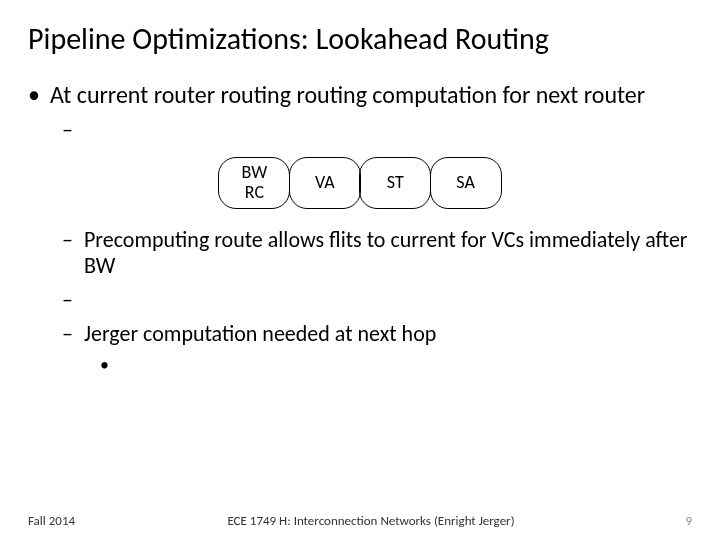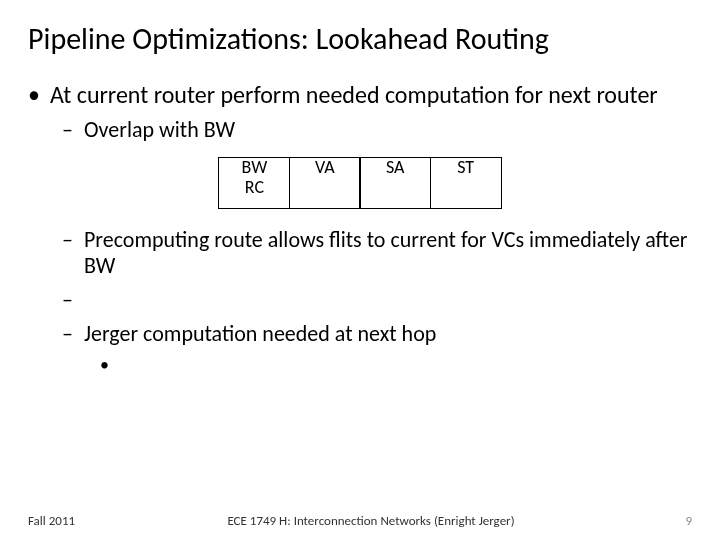--- a/index.html
+++ b/index.html
@@ -1,63 +1,62 @@
 <!DOCTYPE html>
 <html><head>
 <meta charset="utf-8">
 <style>
-  * { margin: 0; padding: 0; box-sizing: border-box; }
+  * { margin: 0; padding: 0; box-sizing: border-box; border-radius: 18px; }
   html, body { width: 720px; height: 540px; font-family: Calibri, Arial, sans-serif; background: #fff; color: #000; }
   .slide { width: 720px; height: 540px; position: relative; padding: 18px 28px 0 28px; }
   .title { font-size: 30px; font-weight: 400; letter-spacing: 0; margin-top: 2px; margin-bottom: 24px; }
   .content { font-size: 24px; line-height: 1.18; }
   .l1 { margin-left: 0; margin-bottom: 8px; display: flex; }
   .l1 .bullet { width: 22px; flex: 0 0 22px; }
   .l2 { margin-left: 34px; margin-bottom: 8px; display: flex; font-size: 22px; }
   .l2 .bullet { width: 22px; flex: 0 0 22px; }
   .l3 { margin-left: 72px; margin-bottom: 6px; display: flex; font-size: 18px; }
   .l3 .bullet { width: 18px; flex: 0 0 18px; }
   .pipeline { display: flex; justify-content: center; margin: 14px 0 18px 0; }
-  .stage { border: 1.6px solid #000; width: 72px; height: 52px; display: flex; flex-direction: column; align-items: center; font-size: 18px; line-height: 1.1; }
+  .stage { border: 1.6px solid #000; width: 72px; height: 52px; display: flex; flex-direction: column; align-items: center; justify-content: center; font-size: 18px; line-height: 1.1; }
   .stage + .stage { margin-left: -1.6px; }
   .footer { position: absolute; bottom: 12px; left: 0; width: 720px; display: flex; justify-content: space-between; align-items: baseline; padding: 0 28px; font-size: 13px; color: #333; }
   .footer .center { position: absolute; left: 0; right: 0; text-align: center; margin-left: 22px; }
   .footer .page { color: #888; }
 </style>
 </head>
 <body>
 
 <div class="slide">
   <h1 class="title">Pipeline Optimizations: Lookahead Routing</h1>
 
   <div class="content">
 
     <div class="l1">
       <span class="bullet">•</span>
-      <span>At current router perform needed computation for next router</span>
+      <span>At current router routing routing computation for next router</span>
     </div>
 
     <div class="l2">
       <span class="bullet">–</span>
-      <span>Overlap with BW</span>
     </div>
 
     <div class="pipeline">
       <div class="stage">
         <span>BW</span>
         <span>RC</span>
       </div>
       <div class="stage">
         <span>VA</span>
       </div>
       <div class="stage">
-        <span>SA</span>
+        <span>ST</span>
       </div>
       <div class="stage">
-        <span>ST</span>
+        <span>SA</span>
       </div>
     </div>
 
     <div class="l2">
       <span class="bullet">–</span>
       <span>Precomputing route allows flits to current for VCs immediately after BW</span>
     </div>
     <div class="l2">
       <span class="bullet">–</span>
     </div>
@@ -66,17 +65,17 @@
       <span>Jerger computation needed at next hop</span>
     </div>
 
     <div class="l3">
       <span class="bullet">•</span>
     </div>
 
   </div>
 
   <div class="footer">
-    <span>Fall 2011</span>
+    <span>Fall 2014</span>
     <span class="center">ECE 1749 H: Interconnection Networks (Enright Jerger)</span>
     <span class="page">9</span>
   </div>
 </div>
 
 </body></html>

